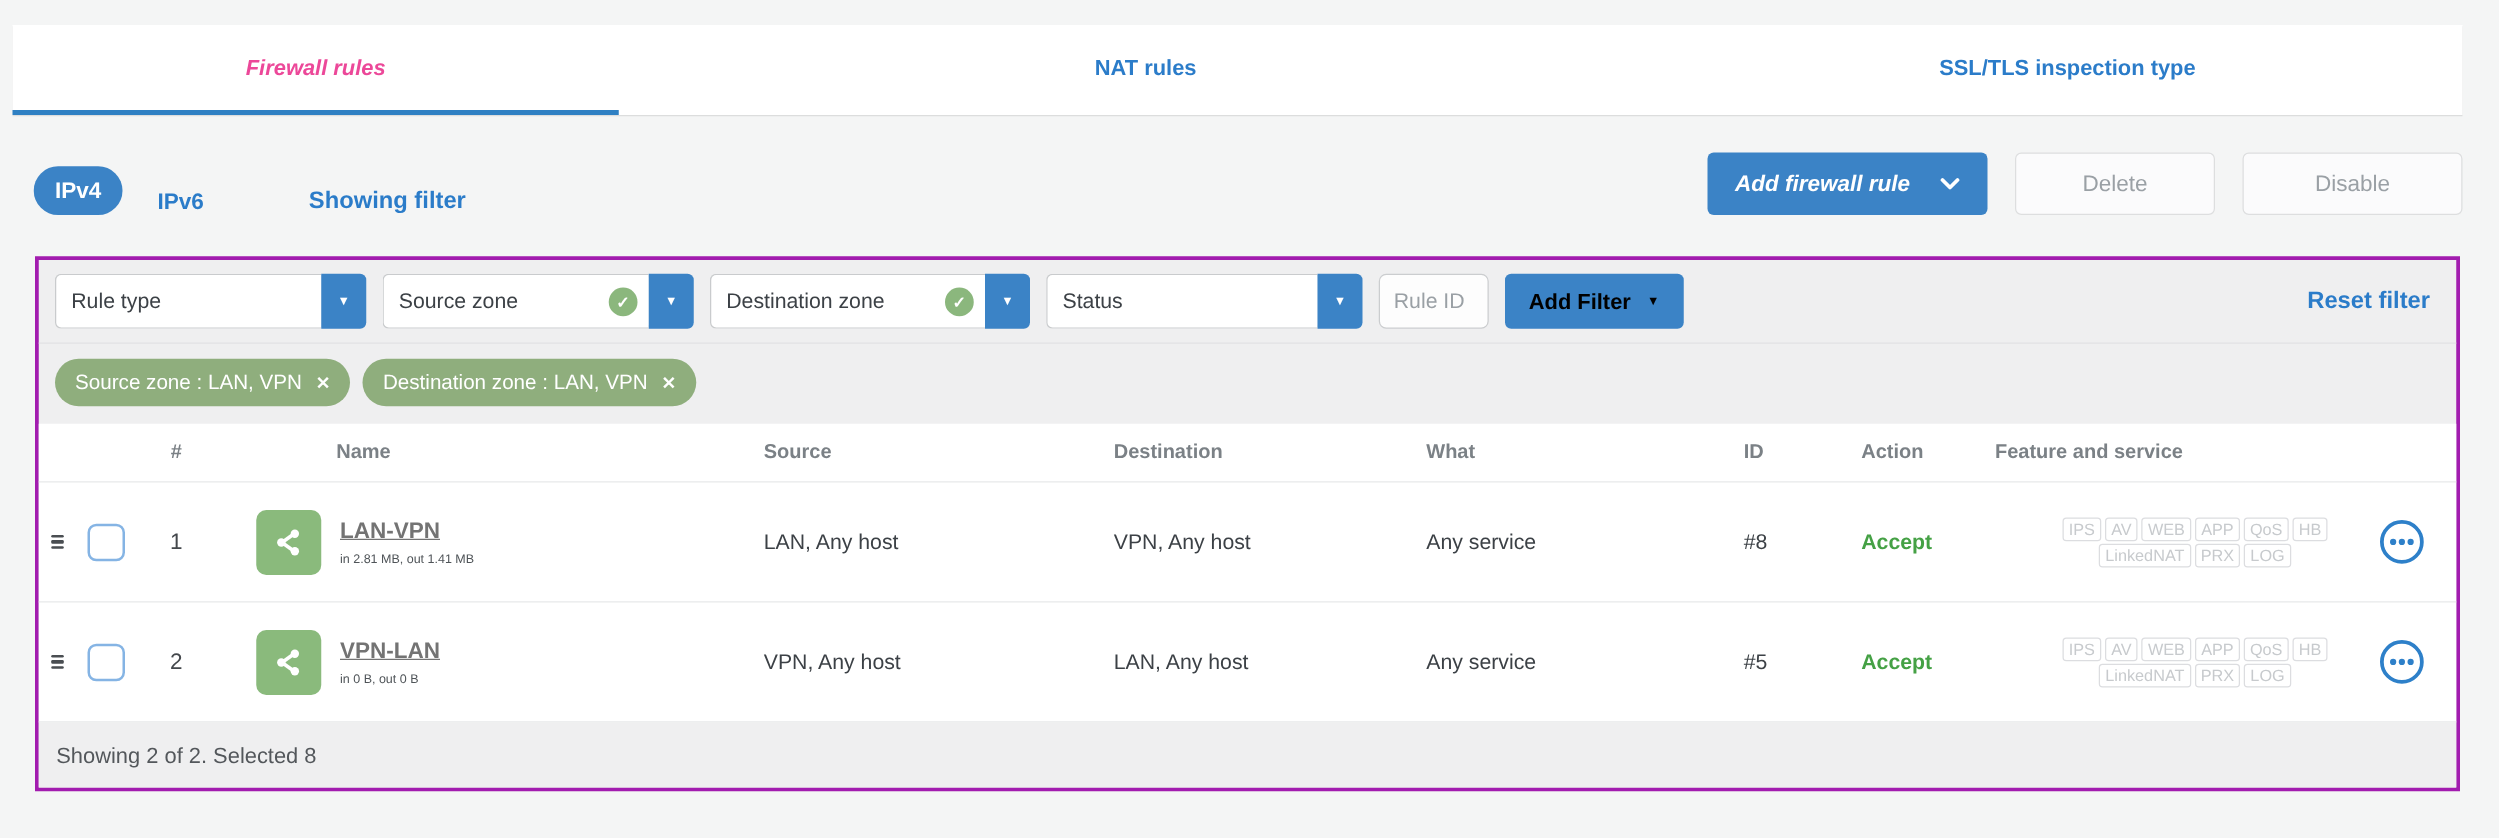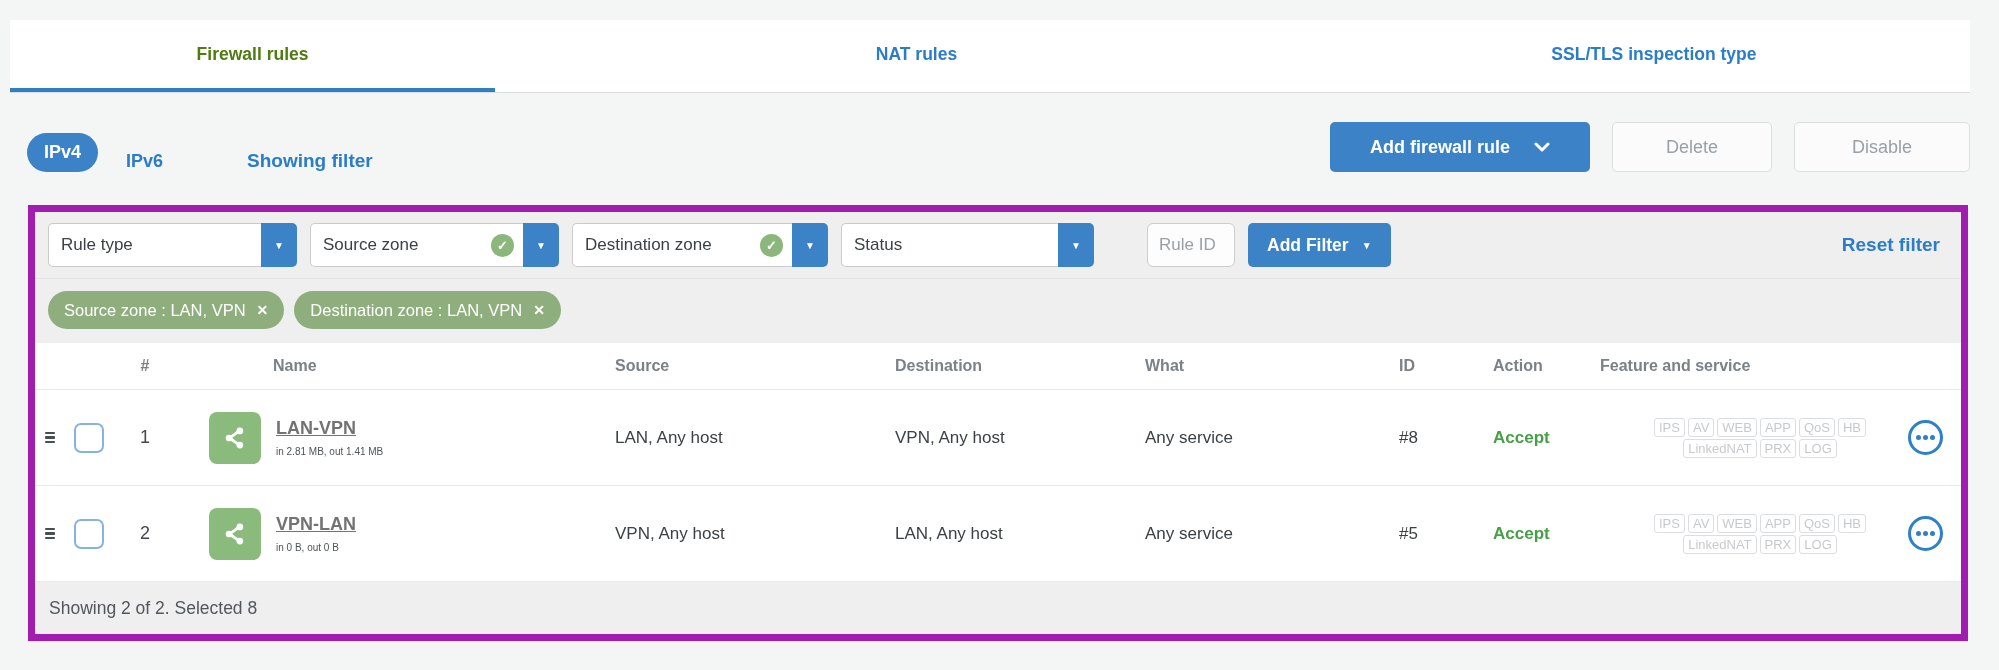--- a/index.html
+++ b/index.html
@@ -14,53 +14,53 @@
   
   .tabbar{
     position:absolute; left:10px; top:20px; width:1960px; height:72px;
     background:#ffffff; display:flex; box-shadow:0 1px 0 #dcdddd;
   }
   .tab{
     display:flex; align-items:center; justify-content:center;
     font-size:17.5px; font-weight:700; color:#2b7cc9; cursor:pointer;
     border-bottom:4px solid transparent;
   }
-  .tab.active{ color:#4d7c0f; border-bottom-color:#2f80c3; }
+  .tab.active{ color:#ec4899; border-bottom-color:#2f80c3;font-style:italic; }
   .tab.t1{ width:24.75%; } .tab.t2{ width:43%; } .tab.t3{ width:32.25%; }
 
   
   .toolbar{
     position:absolute; left:27px; top:120px; width:1943px; height:52px;
     display:flex; align-items:flex-end;
   }
   .pill{
     background:#3b83c6; color:#fff; font-weight:700; font-size:18px;
     padding:9px 17px; border-radius:20px; cursor:pointer;
   }
   .link-blue{ color:#2b7cc9; font-weight:700; cursor:pointer; }
   .ipv6{ font-size:18px; margin-left:28px; }
   .disable-filter{ font-size:19px; margin-left:84px; }
   .toolbar-right{ margin-left:auto; display:flex; gap:22px; align-items:center; }
   .btn-primary{
     background:#3b83c6; color:#fff; font-size:18px; font-weight:600;
     height:50px; border:none; border-radius:5px; display:flex; align-items:center;
-    padding:0 40px; gap:24px; cursor:pointer; font-family:inherit;
+    padding:0 22px; gap:24px; cursor:pointer; font-family:inherit;font-style:italic;
   }
   .btn-secondary{
     background:#fbfbfc; border:1px solid #dddedf; color:#9aa0a5; font-size:18px;
     height:50px; border-radius:5px; display:flex; align-items:center; justify-content:center;
     cursor:pointer; font-family:inherit;
   }
   .btn-disable{ width:176px; } .btn-delete{ width:160px; }
   .chev{ display:block; }
 
   
   .panel{
     position:absolute; left:28px; top:205px; width:1940px;
-    border:7px solid #a21caf; background:#efeff0;
+    border:3px solid #a21caf; background:#efeff0;
   }
   .filter-controls{
     display:flex; align-items:center; gap:13px;
     padding:11px 13px; border-bottom:1px solid #e2e2e4;
   }
   .select-group{ display:flex; height:44px; cursor:pointer; }
   .select-box{
     background:#fff; border:1px solid #c9cbcd; border-right:none;
     border-radius:5px 0 0 5px; display:flex; align-items:center;
     justify-content:space-between; font-size:17px; color:#3c4146;
@@ -74,25 +74,25 @@
     color:#fff; font-size:10px;
   }
   .check-circle{
     width:23px; height:23px; border-radius:50%; background:#8bb77d;
     color:#fff; font-size:13px; font-weight:700;
     display:flex; align-items:center; justify-content:center;
   }
   .ruleid-input{
     width:88px; height:44px; border:1px solid #cbcdcf; border-radius:6px;
     background:#fdfdfd; font-size:17px; padding:0 11px; color:#3c4146;
-    font-family:inherit; outline:none;margin-left:40px;
+    font-family:inherit; outline:none;
   }
   .ruleid-input::placeholder{ color:#9aa0a5; }
   .btn-addfilter{
-    background:#3b83c6; color:#ffffff; font-size:17.5px; font-weight:600;
+    background:#3b83c6; color:#000000; font-size:17.5px; font-weight:600;
     height:44px; border:none; border-radius:5px; display:flex; align-items:center;
     padding:0 19px; gap:13px; cursor:pointer; font-family:inherit;
   }
   .btn-addfilter .tri{ font-size:10px; }
   .reset-filter{ margin-left:auto; font-size:19px; padding-right:8px; }
 
   .chips-row{ display:flex; gap:10px; padding:12px 13px 14px; }
   .chip{
     background:#8fae7d; color:#fff; height:38px; border-radius:19px;
     display:flex; align-items:center; gap:11px; padding:0 16px;

